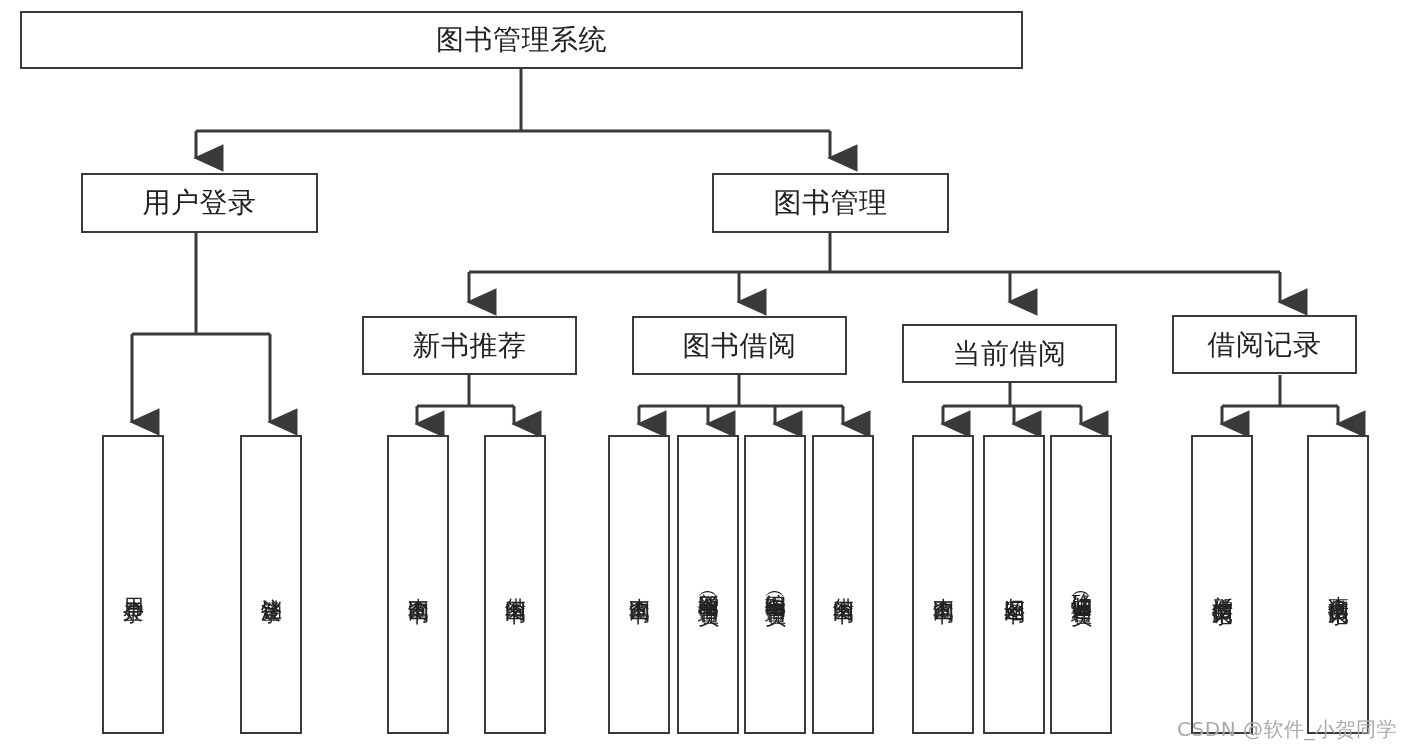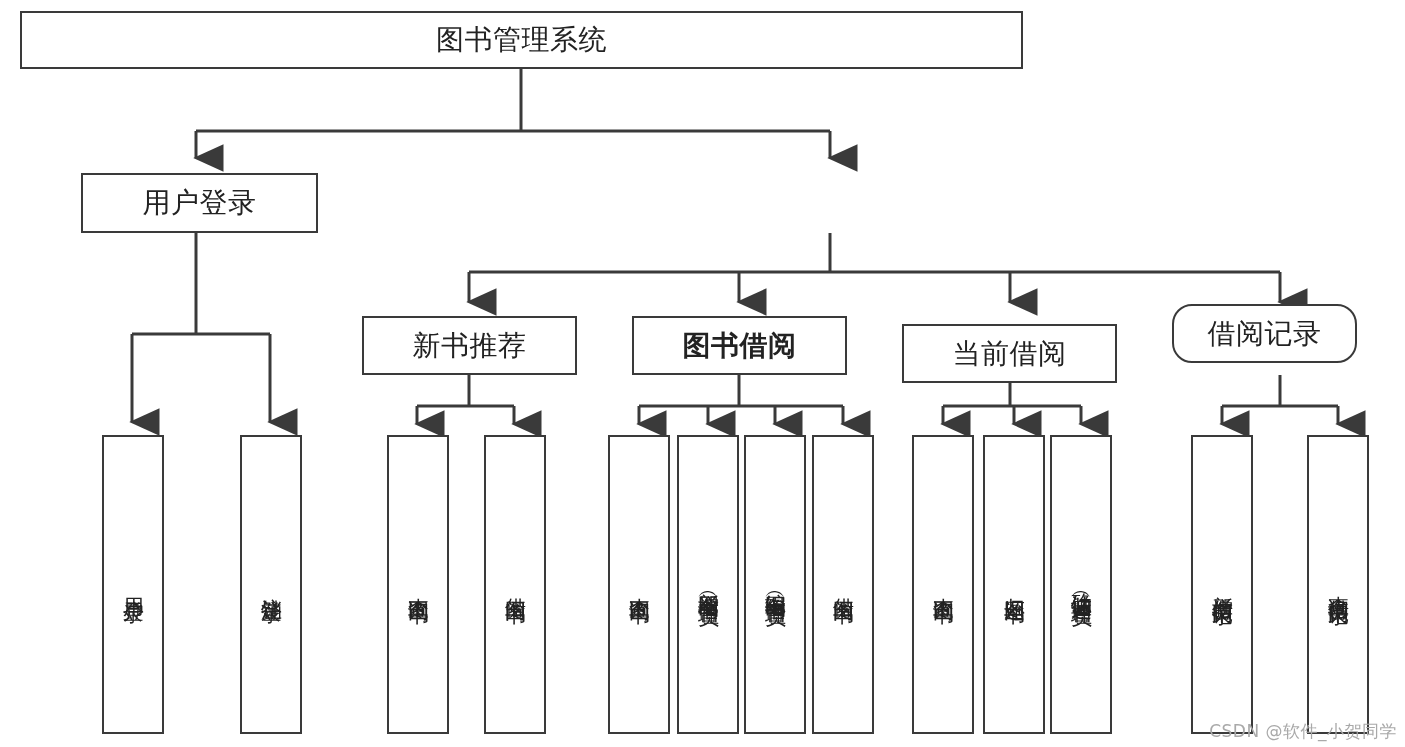--- a/index.html
+++ b/index.html
@@ -56,21 +56,21 @@
     letter-spacing: 2px;
   }
   .node-label {
     display: block;
     white-space: nowrap;
   }
   #watermark {
     position: absolute;
     right: 8px;
     bottom: 4px;
-    font-size: 17px;
+    font-size: 20px;
     color: #a9a9a9;
     letter-spacing: 0.5px;
     z-index: 5;
     pointer-events: none;
     white-space: nowrap;
   }
 </style>
 </head>
 <body>
 
@@ -126,31 +126,34 @@
     </g>
   </svg>
 
   <div class="node-box horizontal" style="left:20px; top:11px; width:1003px; height:58px;">
     <span class="node-label">图书管理系统</span>
   </div>
 
   <div class="node-box horizontal" style="left:81px; top:173px; width:237px; height:60px;">
     <span class="node-label">用户登录</span>
   </div>
+  <div class="node-box horizontal" style="left:712px; top:173px; width:237px; height:60px;">
+    <span class="node-label">图书管理</span>
+  </div>
 
   <div class="node-box horizontal" style="left:362px; top:316px; width:215px; height:59px;">
     <span class="node-label">新书推荐</span>
   </div>
-  <div class="node-box horizontal" style="left:632px; top:316px; width:215px; height:59px;font-weight:bold;">
+  <div class="node-box horizontal" style="left:632px; top:316px; width:215px; height:59px;">
     <span class="node-label">图书借阅</span>
   </div>
   <div class="node-box horizontal" style="left:902px; top:324px; width:215px; height:59px;">
     <span class="node-label">当前借阅</span>
   </div>
-  <div class="node-box horizontal" style="left:1172px; top:304px; width:185px; height:59px;border-radius:20px;">
+  <div class="node-box horizontal" style="left:1172px; top:315px; width:185px; height:59px;">
     <span class="node-label">借阅记录</span>
   </div>
 
   <div class="node-box vertical" style="left:102px; top:435px; width:62px; height:299px;">
     <span class="node-label">用户登录</span>
   </div>
   <div class="node-box vertical" style="left:240px; top:435px; width:62px; height:299px;">
     <span class="node-label">注销登录</span>
   </div>
 

